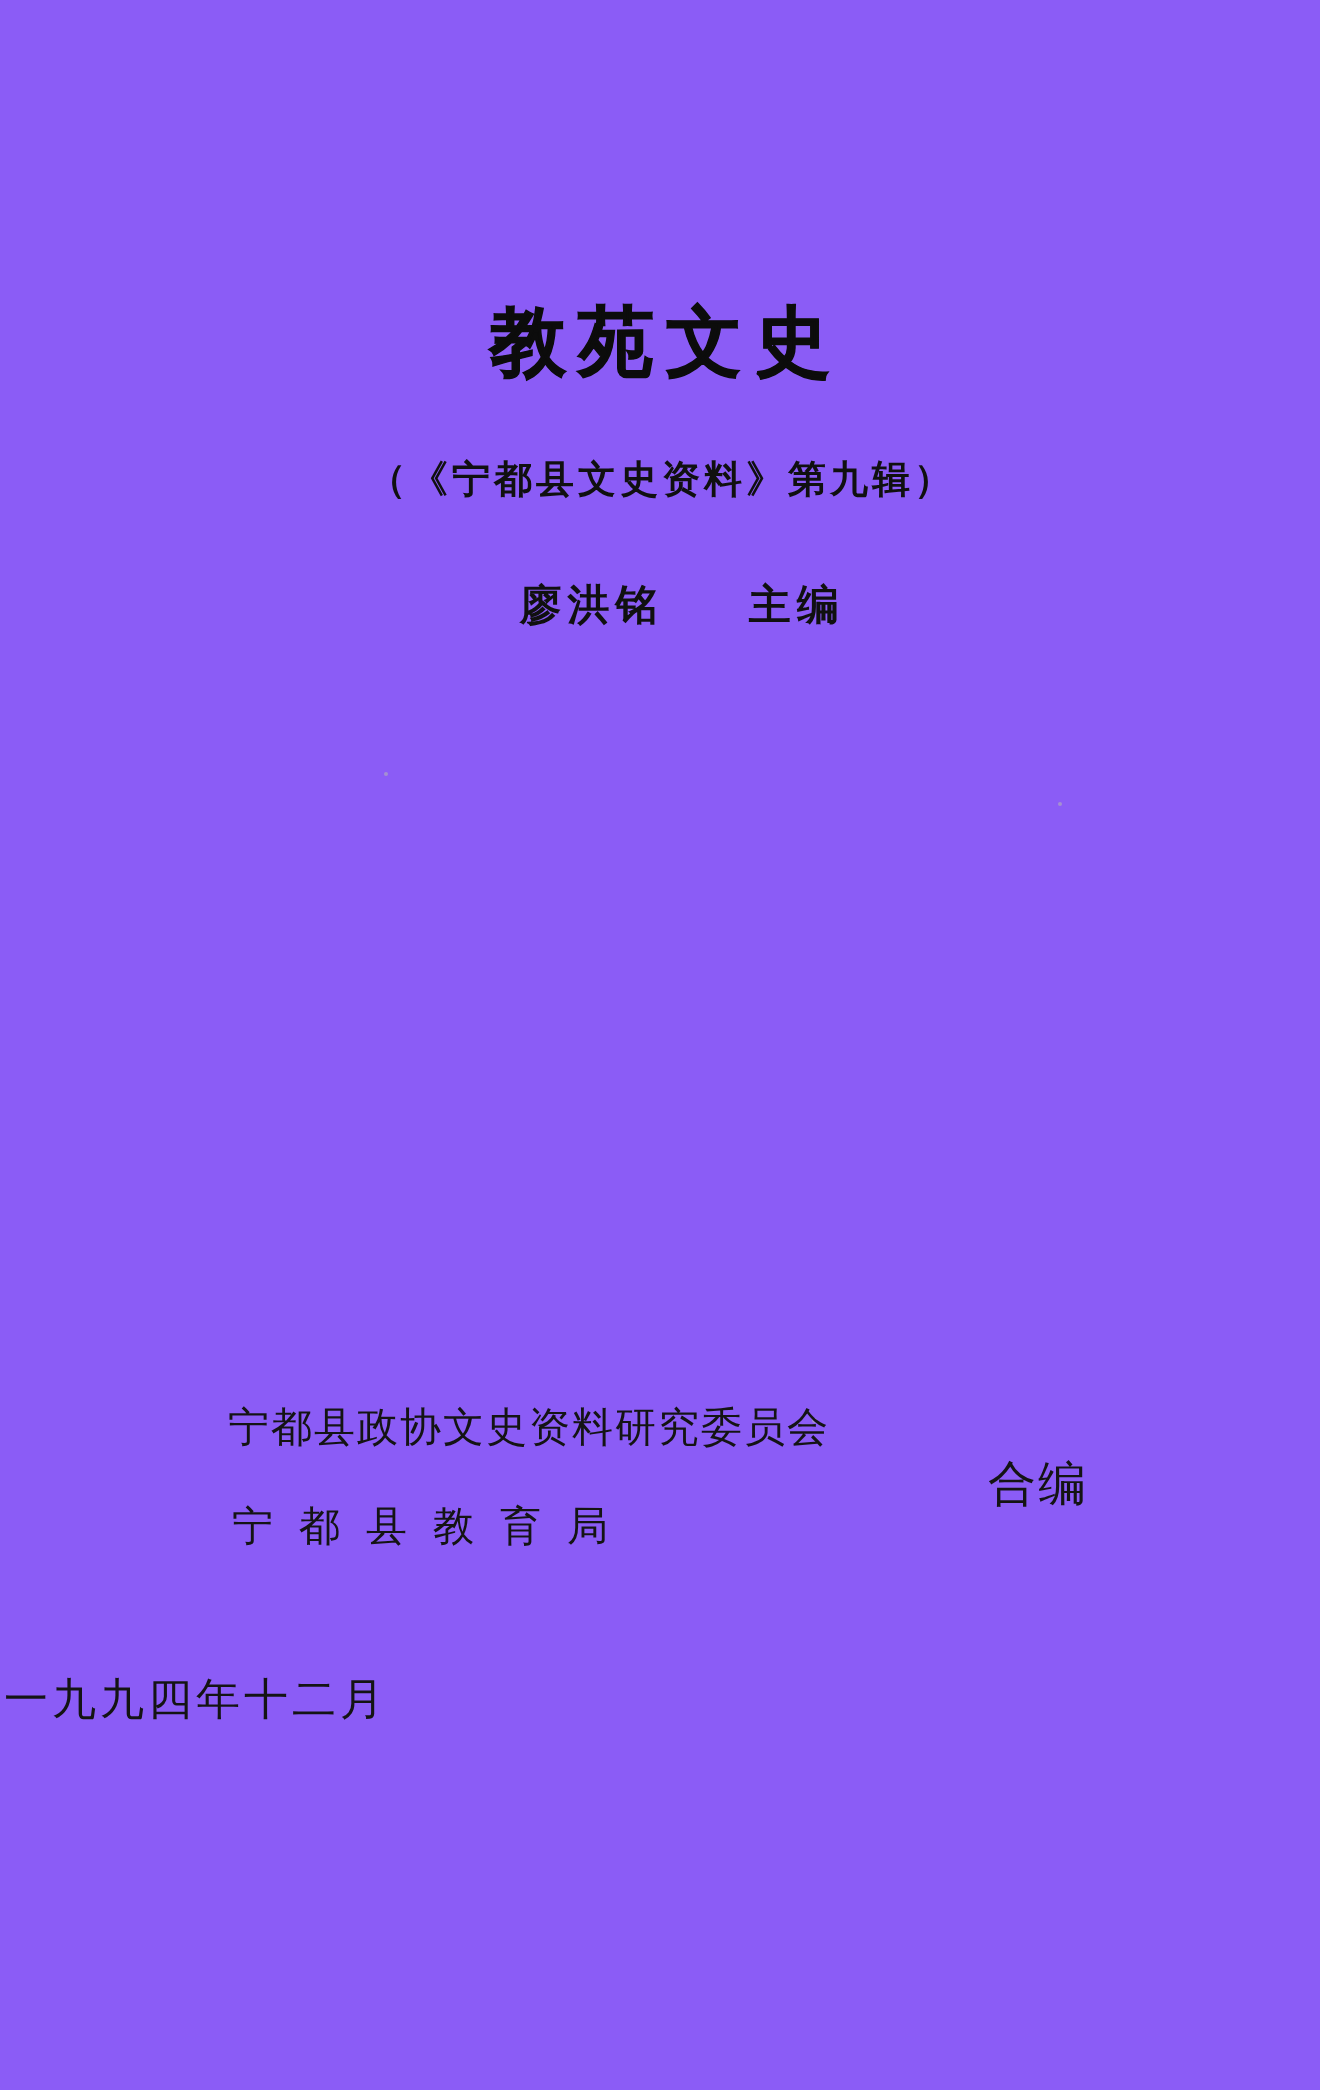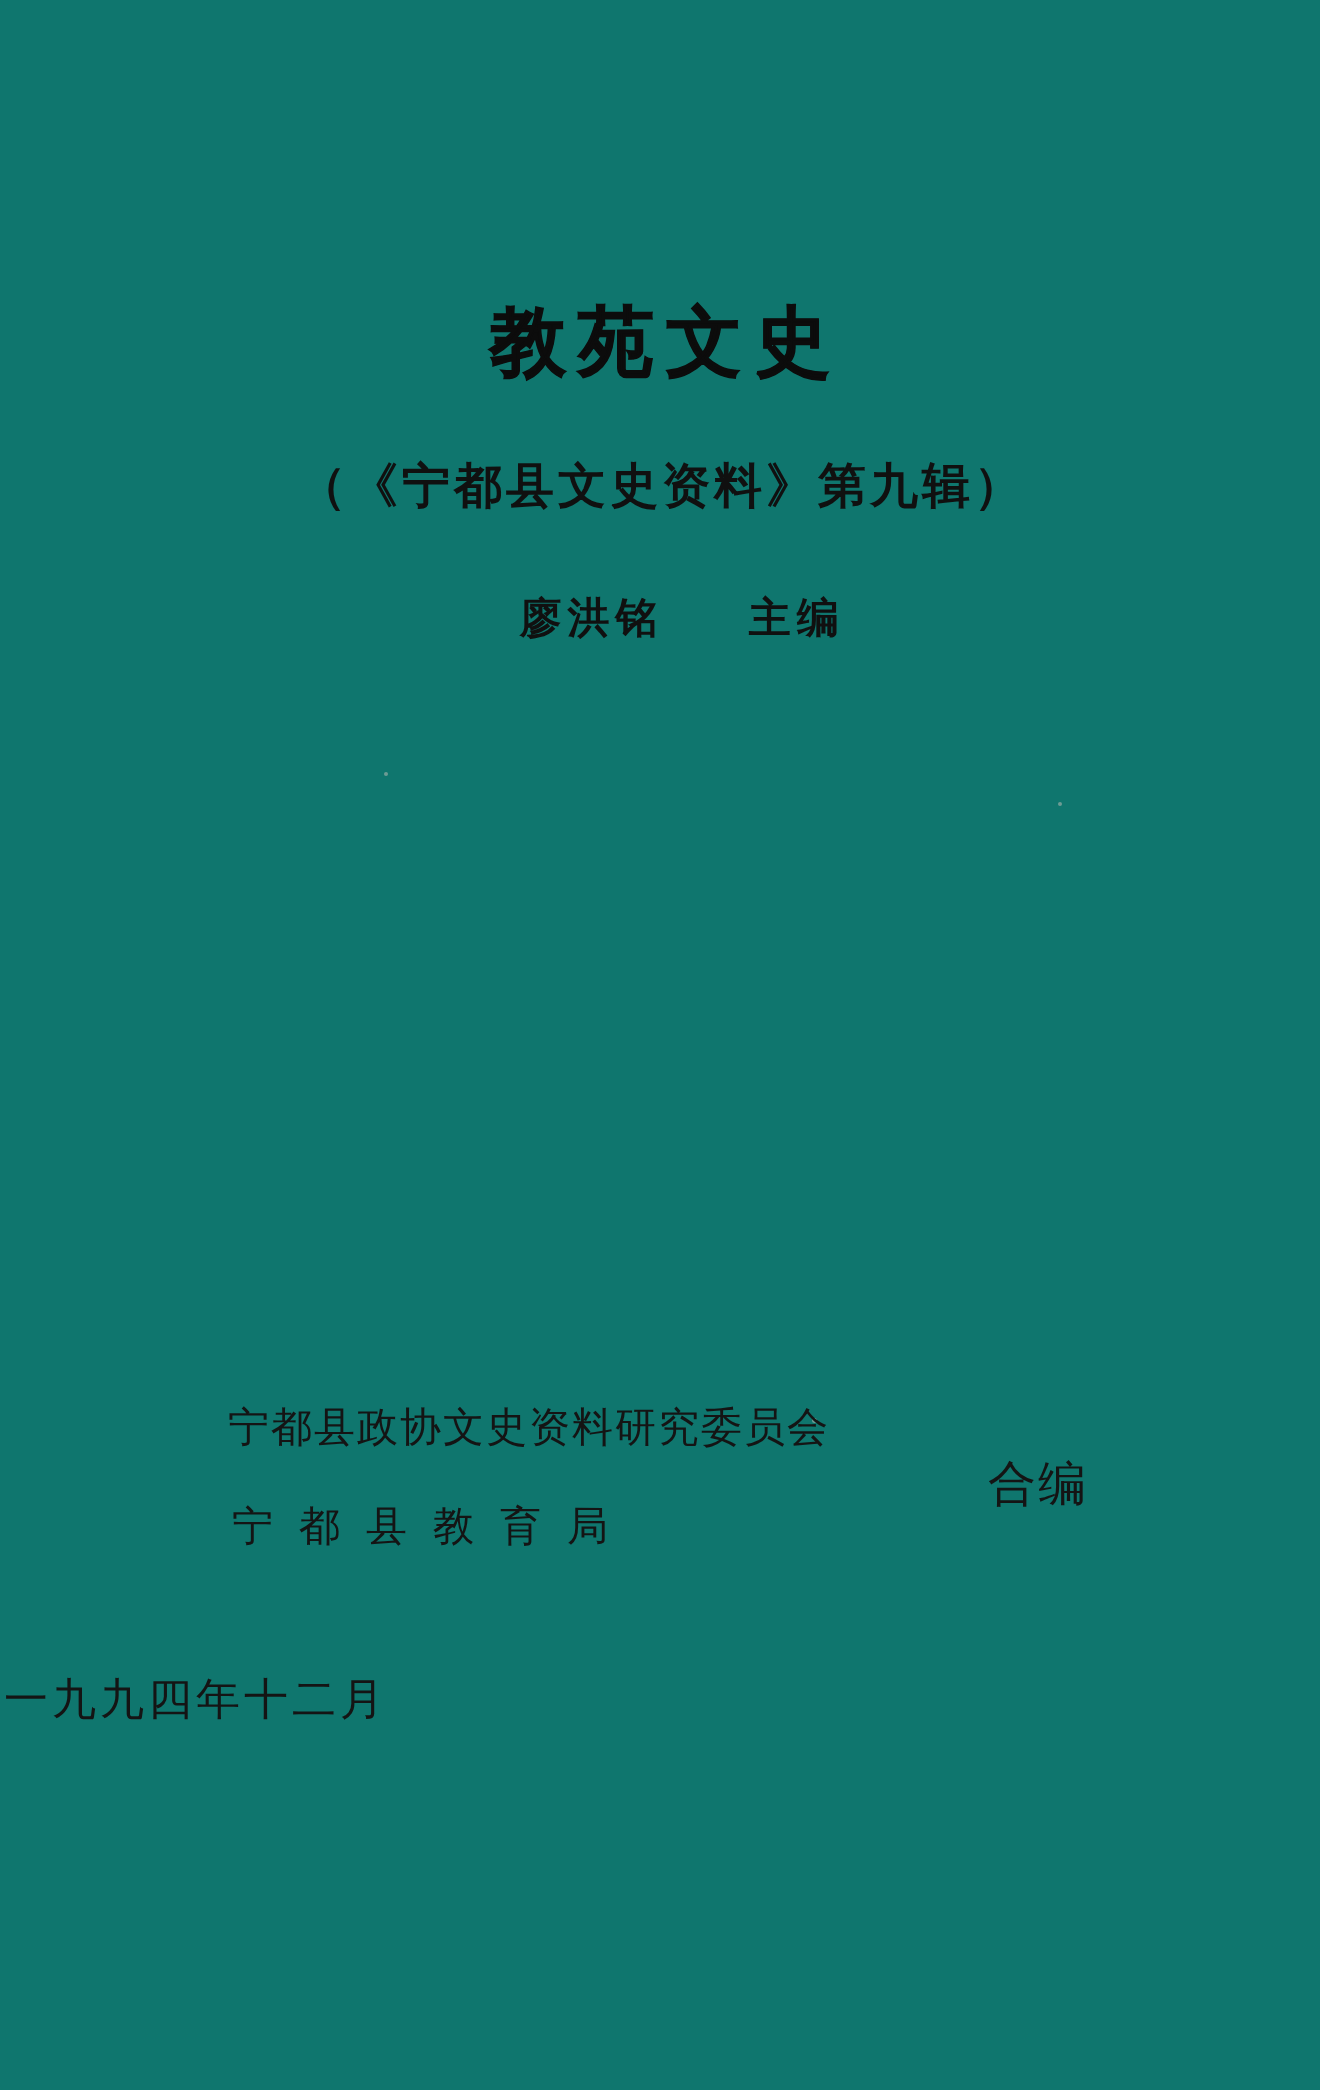--- a/index.html
+++ b/index.html
@@ -14,21 +14,21 @@
     position: relative;
     font-family: "DejaVu Serif", "Liberation Serif", serif;
     color: #111111;
     overflow: hidden;
   }
 
   
   .page {
     position: absolute;
     inset: 0;
-    background: #0f766e;
+    background: #8b5cf6;
   }
 
   
   .title-block {
     position: absolute;
     left: 0;
     right: 0;
     top: 300px;
     text-align: center;
   }
@@ -41,21 +41,21 @@
     line-height: 1.1;
     color: #0c0c0c;
     text-indent: 12px;
     -webkit-text-stroke: 1.1px #0c0c0c;
   }
 
   .subtitle {
     margin-top: 70px;
     font-family: "DejaVu Serif", "Liberation Serif", serif;
     font-weight: 700;
-    font-size: 48px;
+    font-size: 38px;
     letter-spacing: 4px;
     color: #101010;
     text-indent: 4px;
   }
 
   .editor-line {
     margin-top: 72px;
     font-family: "DejaVu Serif", "Liberation Serif", serif;
     font-weight: 700;
     font-size: 42px;

